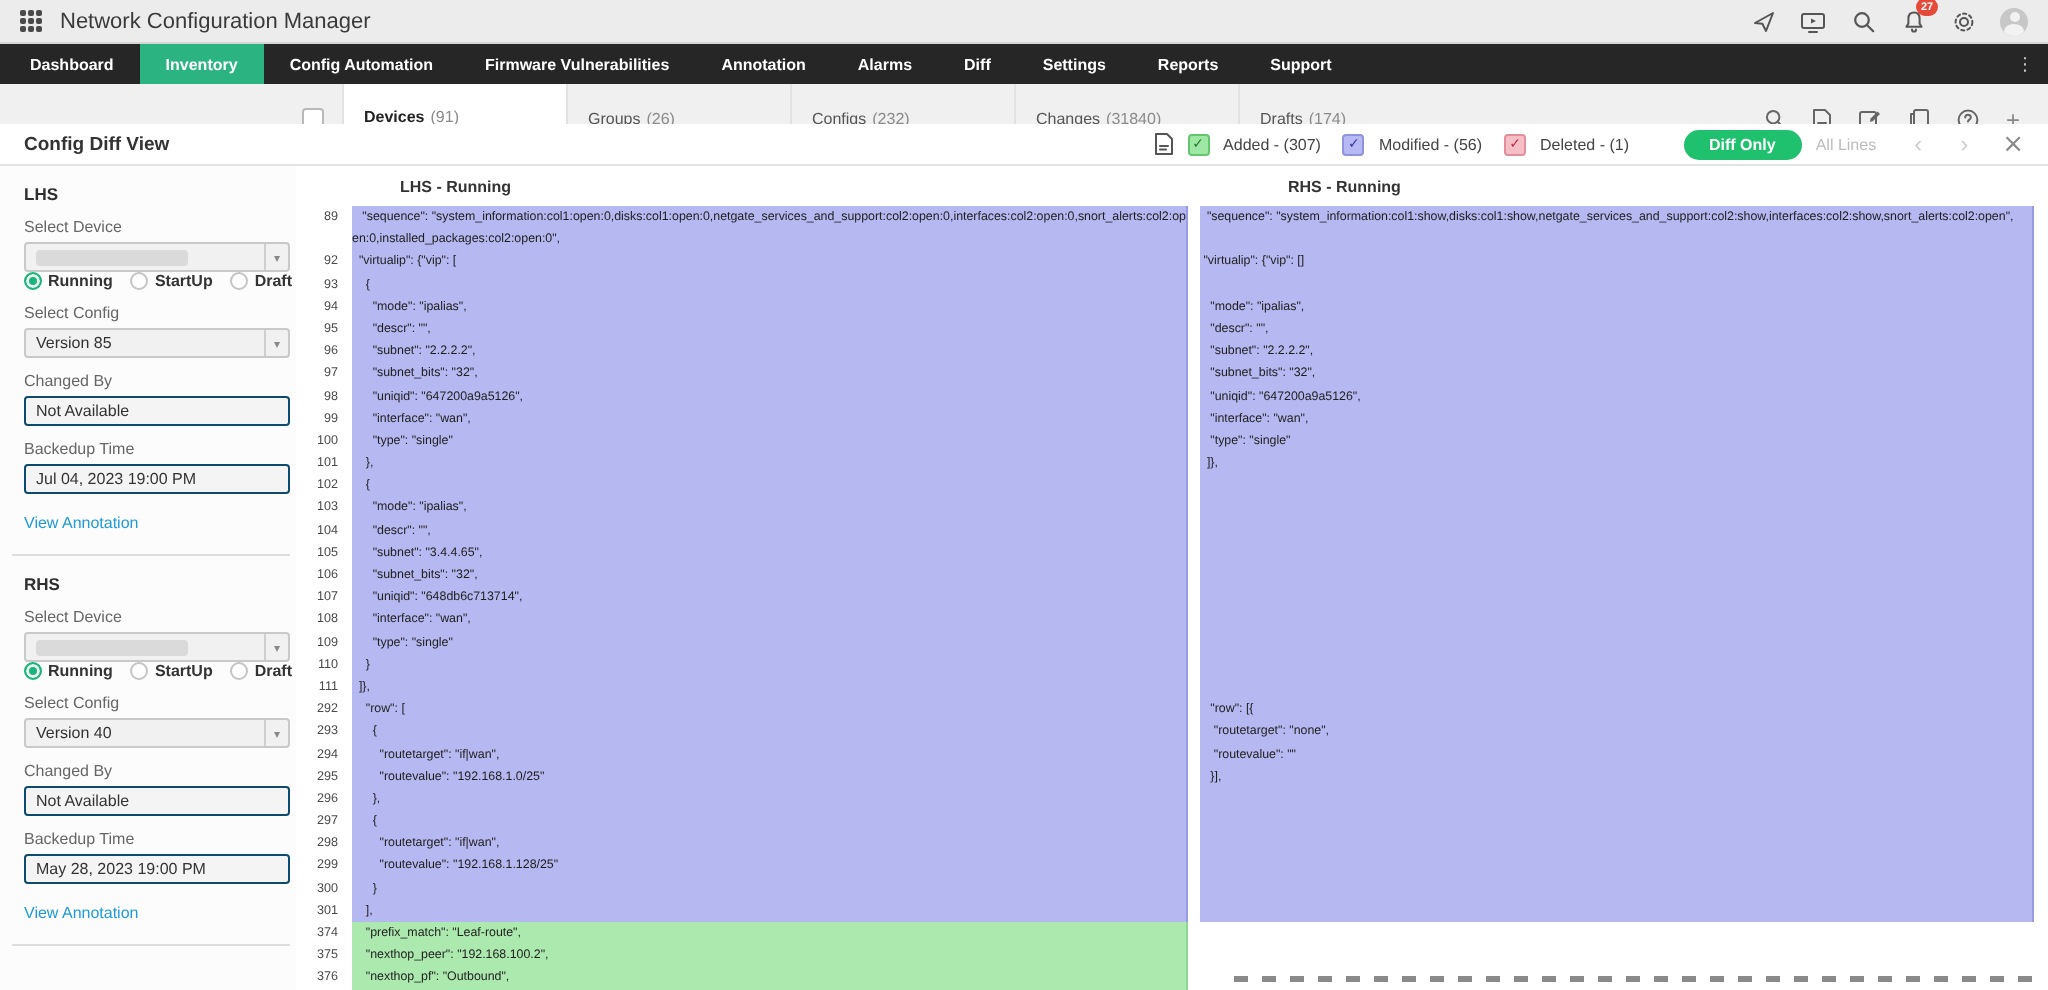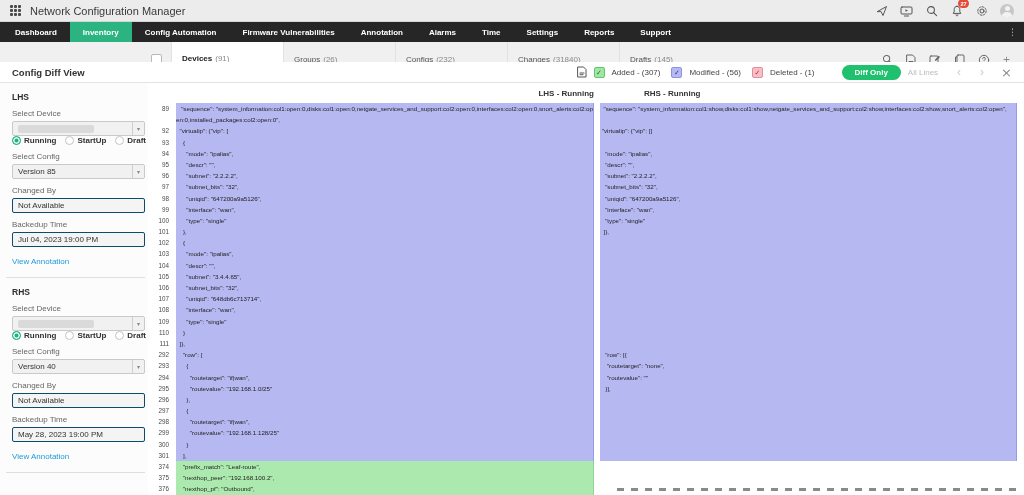--- a/index.html
+++ b/index.html
@@ -77,21 +77,21 @@
   .radio .dot{width:9px;height:9px;border-radius:50%;border:1px solid #c4c4c4;background:#fff;box-sizing:border-box;flex:none;}
   .radio.selected .dot{background:#1db37c;border-color:#1db37c;box-shadow:inset 0 0 0 1.5px #eafaf3;}
   .tinput{margin-top:3px;height:15px;background:#f4f4f4;border:1px solid #0c4a6e;border-radius:2px;
           display:flex;align-items:center;padding:0 5px;color:#333;box-sizing:border-box;}
   .annotation-link{color:#1e9bd7;margin-top:10px;display:inline-block;}
   .sb-divider{border-bottom:1px solid #dedede;margin:11px 0 9px -6px;}
 
   
   .diffpane{position:absolute;top:83px;left:148px;right:0;bottom:0;background:#fff;overflow:hidden;}
   .pane-headers{height:20px;display:flex;align-items:center;font-size:8px;font-weight:bold;color:#333;}
-  .lhs-head{width:446px;padding-left:52px;box-sizing:border-box;text-align:right;}
+  .lhs-head{width:446px;padding-left:52px;box-sizing:border-box;}
   .rhs-head{padding-left:50px;}
   .rows{position:absolute;top:20px;left:0;right:0;}
   .drow{display:flex;align-items:stretch;}
   .gutter{width:28px;text-align:right;padding-right:7px;font-size:6.3px;color:#4a4a4a;
           box-sizing:border-box;line-height:inherit;flex:none;}
   .lcell{width:418px;box-sizing:border-box;white-space:pre-wrap;word-break:break-all;overflow:hidden;
          font-size:6.2px;color:#1e1e1e;flex:none;}
   .gapcol{width:6px;flex:none;}
   .rcell{width:417px;box-sizing:border-box;white-space:pre;overflow:hidden;font-size:6.2px;
          color:#1e1e1e;flex:none;}
@@ -157,21 +157,21 @@
   </div>
 </div>
 
 <div class="navbar">
   <div class="nav-item">Dashboard</div>
   <div class="nav-item active">Inventory</div>
   <div class="nav-item">Config Automation</div>
   <div class="nav-item">Firmware Vulnerabilities</div>
   <div class="nav-item">Annotation</div>
   <div class="nav-item">Alarms</div>
-  <div class="nav-item">Time</div>
+  <div class="nav-item">Diff</div>
   <div class="nav-item">Settings</div>
   <div class="nav-item">Reports</div>
   <div class="nav-item">Support</div>
   <div class="nav-overflow">⋮</div>
 </div>
 
 <div class="subtabs">
   <div class="subtab-check"></div>
   <div class="tab active">
     <span>Devices</span>
@@ -184,21 +184,21 @@
   <div class="tab">
     <span>Configs</span>
       <span class="count">(232)</span>
   </div>
   <div class="tab">
     <span>Changes</span>
       <span class="count">(31840)</span>
   </div>
   <div class="tab">
     <span>Drafts</span>
-      <span class="count">(145)</span>
+      <span class="count">(174)</span>
   </div>
   <div class="subtab-icons">
     <div class="st-ic">
       <svg width="11" height="11" viewBox="0 0 12 12" fill="none" stroke="#666" stroke-width="1.1">
           <circle cx="5" cy="5" r="3.4"></circle>
           <path d="M7.6 7.6 L10.6 10.6"></path>
         </svg>
     </div>
     <div class="st-ic">
       <svg width="10" height="12" viewBox="0 0 10 12" fill="none" stroke="#666" stroke-width="1">

